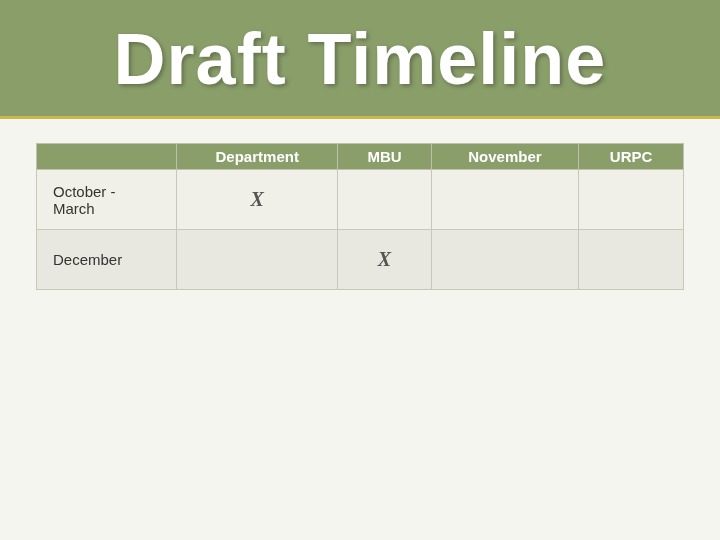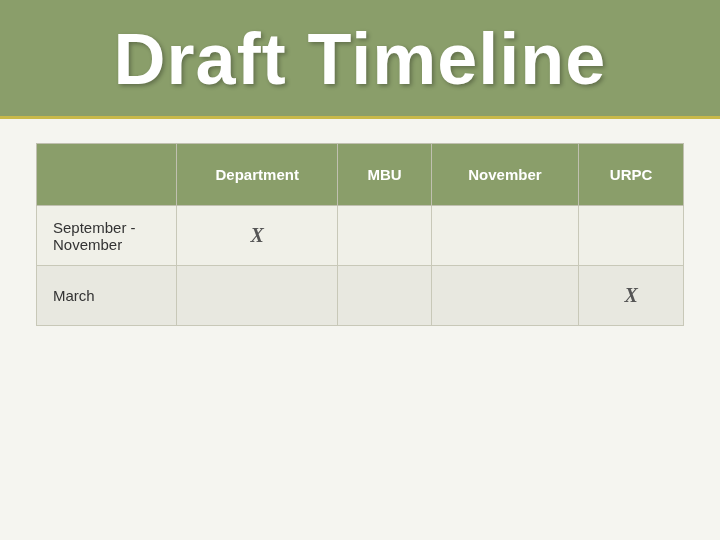--- a/index.html
+++ b/index.html
@@ -53,21 +53,21 @@
     table {
       width: 100%;
       border-collapse: collapse;
     }
 
     thead tr th {
       background: #8a9e6a;
       color: white;
       font-size: 15px;
       font-weight: bold;
-      padding: 22px 16px;
+      padding: 4px 16px;
       text-align: center;
       border: 1px solid #c0c0b0;
     }
 
     thead tr th:first-child {
       background: #8a9e6a;
       width: 140px;
     }
 
     tbody tr td {
@@ -124,29 +124,29 @@
         <tr>
           <th></th>
           <th>Department</th>
           <th>MBU</th>
           <th>November</th>
           <th>URPC</th>
         </tr>
       </thead>
       <tbody id="table-body">
       <tr>
-            <td>September - November</td>
+            <td>October - March</td>
             <td><span class="x-mark">X</span></td>
             <td></td>
             <td></td>
             <td></td>
           </tr>
           <tr>
-            <td>March</td>
+            <td>December</td>
+            <td></td>
+            <td><span class="x-mark">X</span></td>
             <td></td>
             <td></td>
-            <td></td>
-            <td><span class="x-mark">X</span></td>
           </tr>
         </tbody>
     </table>
   </div>
 </div>
 
 </body></html>

